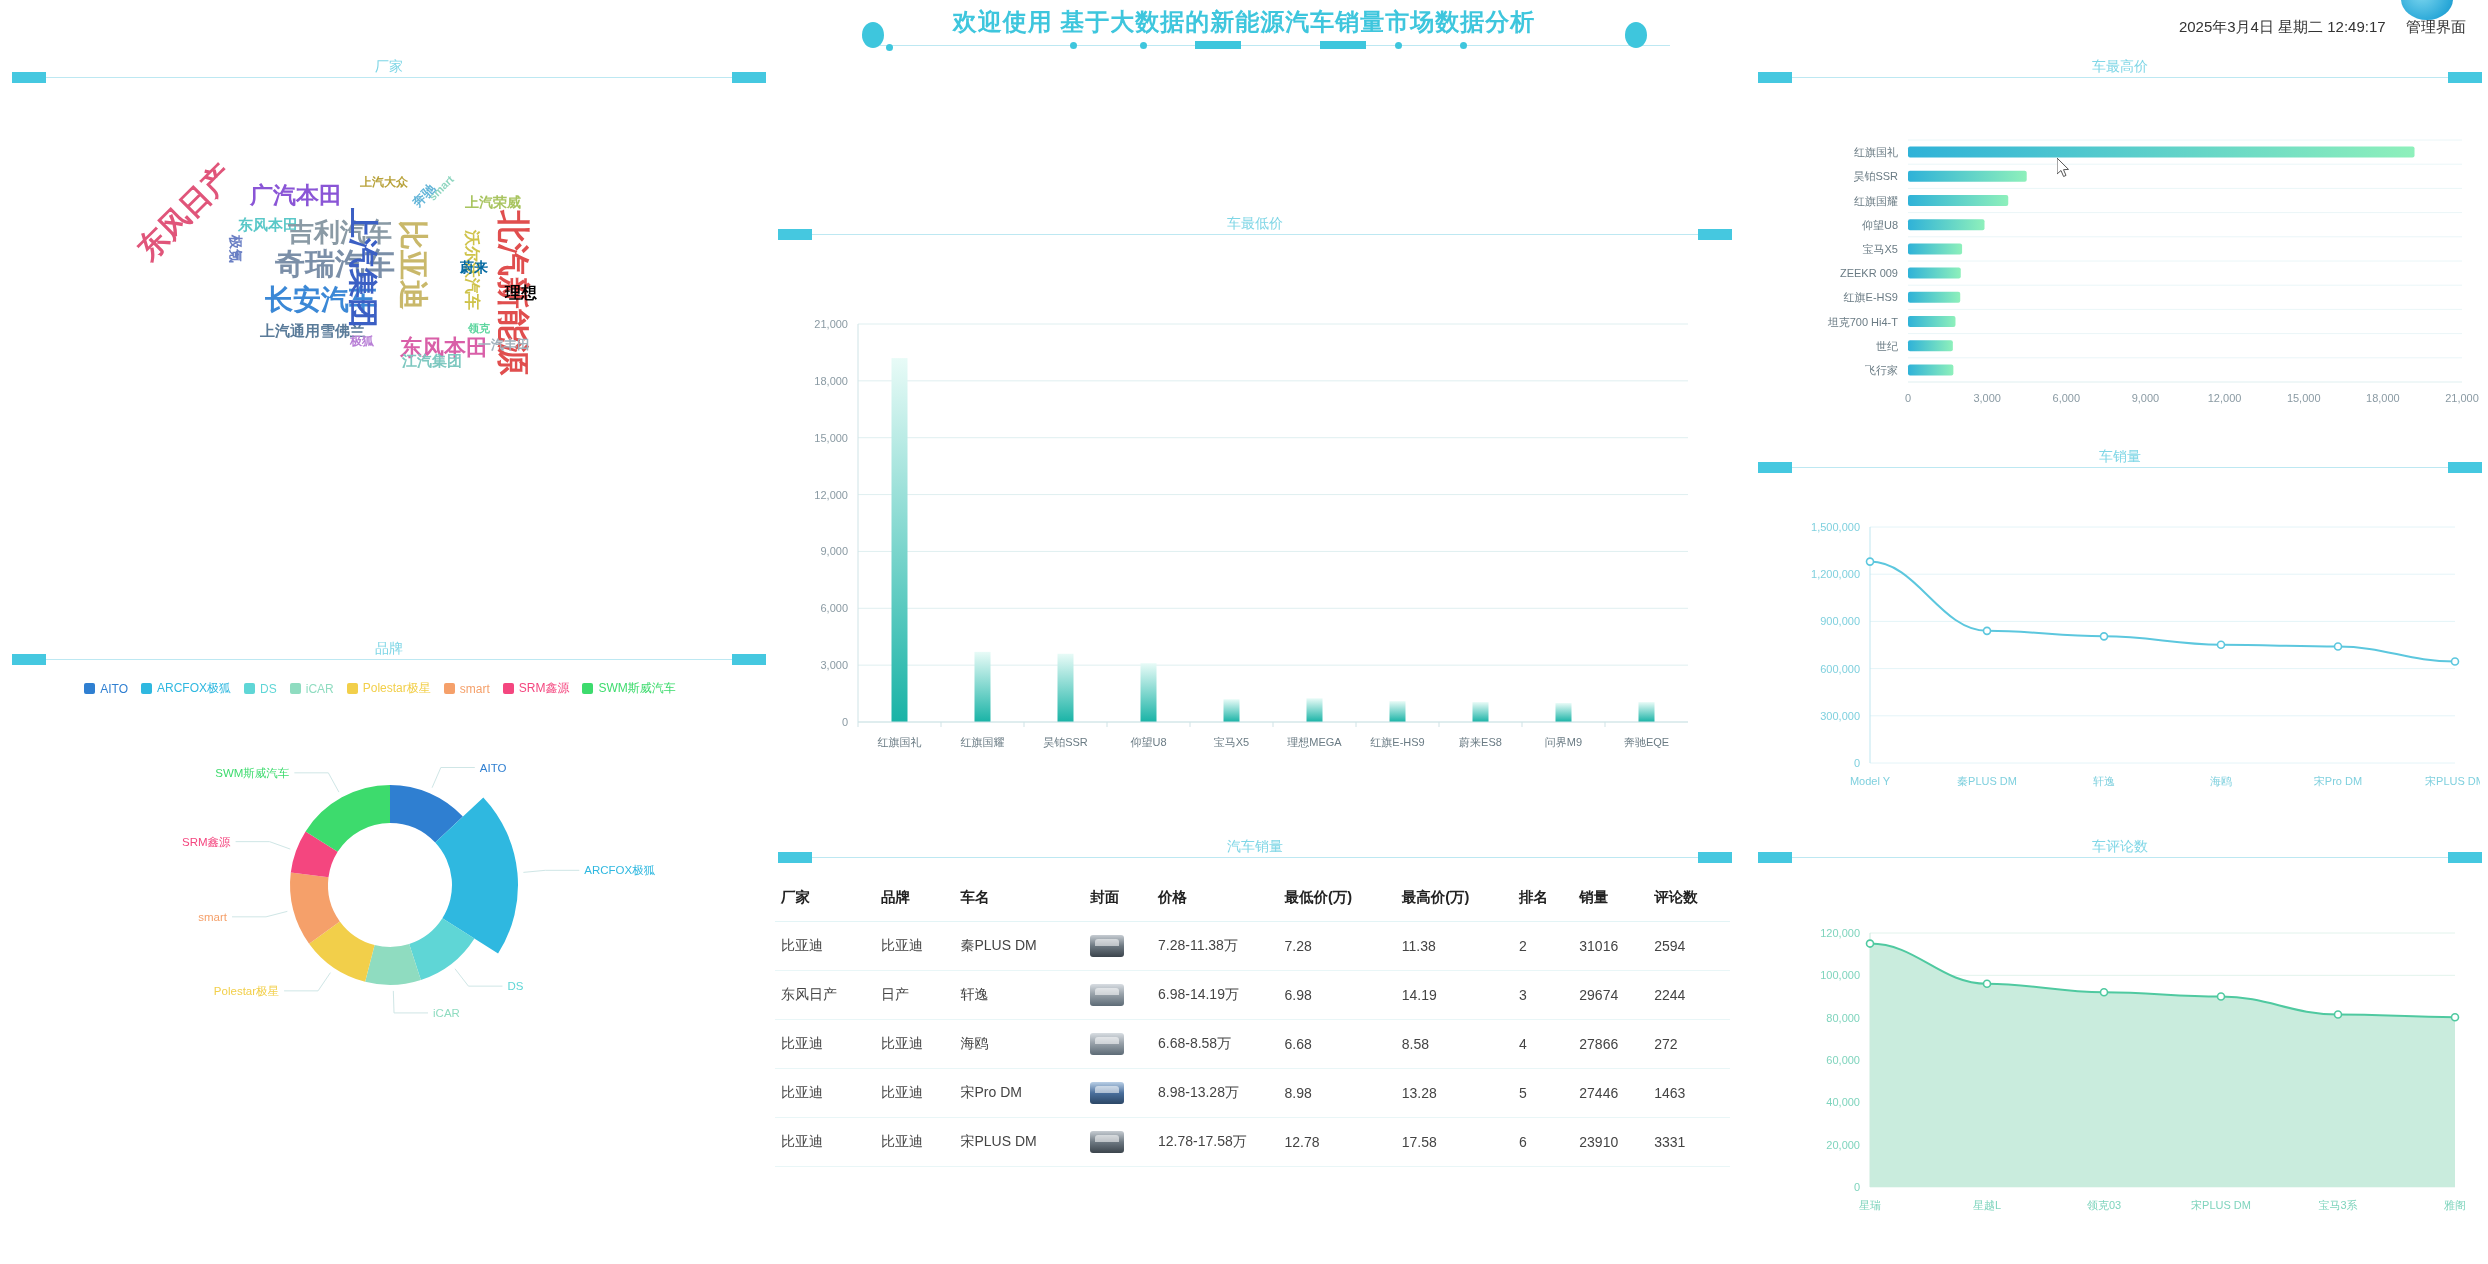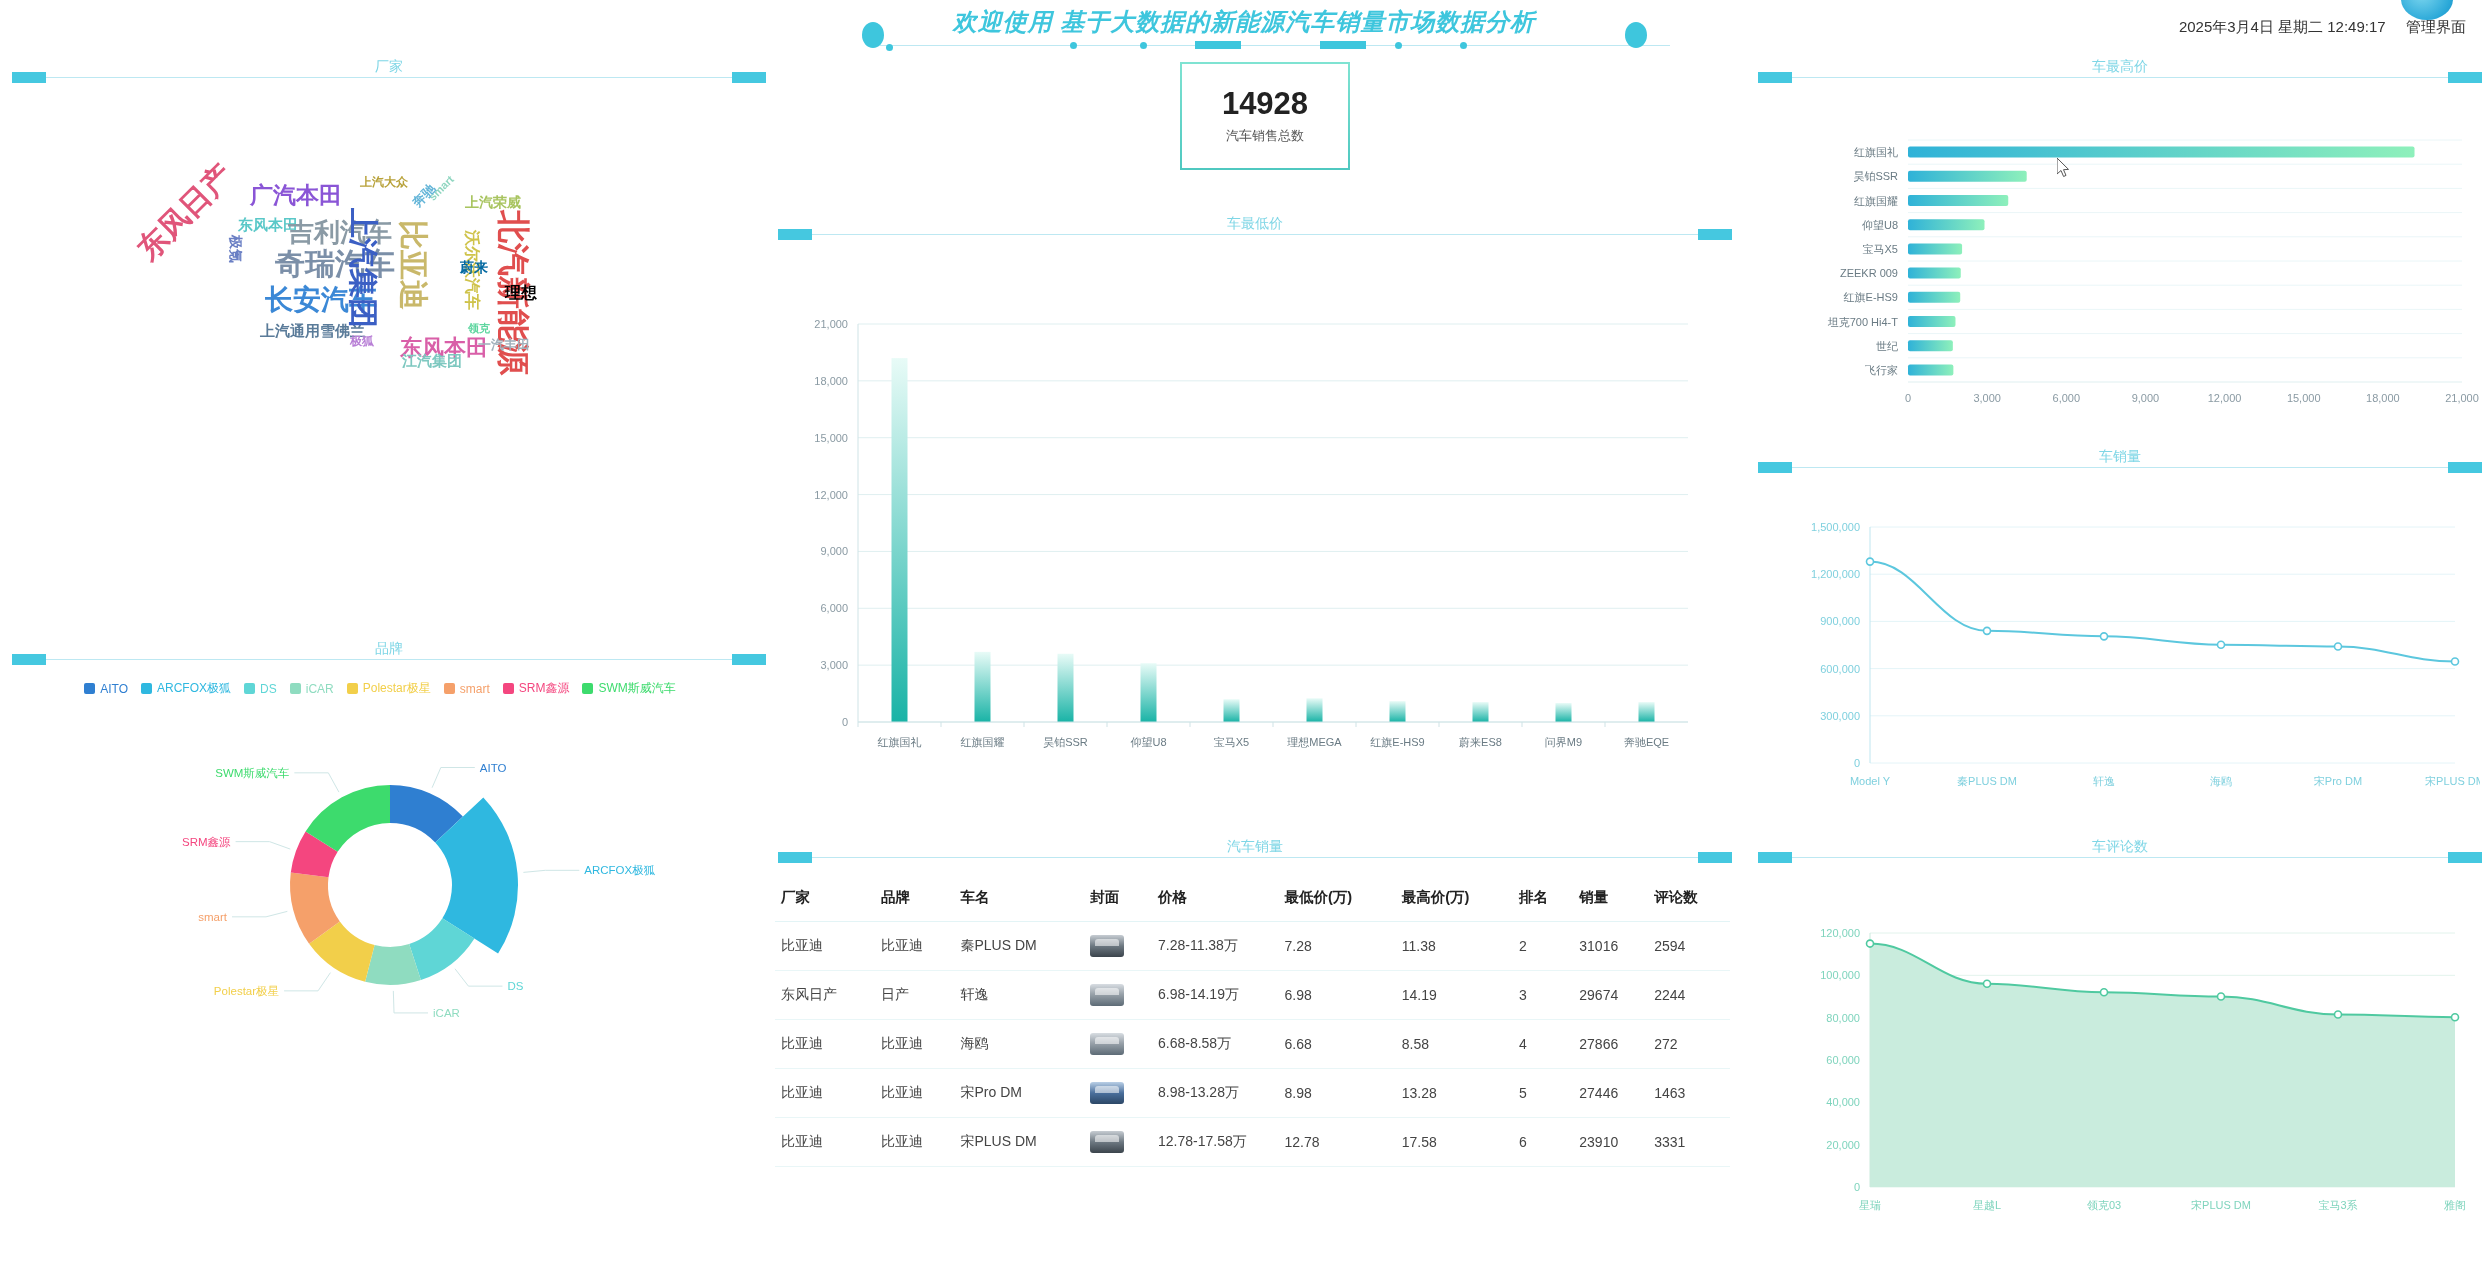--- a/index.html
+++ b/index.html
@@ -10,21 +10,20 @@
     font-family: "Liberation Sans", "DejaVu Sans", sans-serif;
     overflow: hidden;
   }
   #app { position: relative; width: 2488px; height: 1264px; }
 
   
   .hdr-title {
     position:absolute; left:0; top:6px; width:2488px; text-align:center;
     font-size: 24px; font-weight: 700; color:#3ec6dd; letter-spacing:1px;
     white-space:nowrap;
-    font-style:italic;
   }
   .hdr-line { position:absolute; top:45px; height:1px; background:#bde8f2; }
   .hdr-dot { position:absolute; border-radius:50%; background:#3ec6dd; }
   .hdr-blob {
     position:absolute; width:22px; height:26px; border-radius:50%;
     background:#3ec6dd;
   }
   .hdr-blob-sm {
     position:absolute; width:7px; height:7px; border-radius:50%;
     background:#3ec6dd;
@@ -189,24 +188,20 @@
     <div class="cap-r"></div>
   </div>
 
   <div class="panel-head" style="left:1770px; top:838px; width:700px;">
     <div class="ttl">车评论数</div>
     <div class="bar"></div>
     <div class="cap-l"></div>
     <div class="cap-r"></div>
   </div>
 
-  <div class="kpi">
-    <div class="num">14928</div>
-    <div class="lbl">汽车销售总数</div>
-  </div>
 
   <div class="wc" id="wordcloud">
       <span style="left: 22px; top: 104px; font-size: 30px; color: rgb(224, 85, 122); transform: rotate(-45deg); transform-origin: left top;">东风日产</span>
       <span style="left: 140px; top: 44px; font-size: 23px; color: rgb(138, 85, 214); transform: rotate(0deg); transform-origin: left top;">广汽本田</span>
       <span style="left: 128px; top: 77px; font-size: 15px; color: rgb(90, 200, 200); transform: rotate(0deg); transform-origin: left top;">东风本田</span>
       <span style="left: 250px; top: 36px; font-size: 12px; color: rgb(184, 162, 58); transform: rotate(0deg); transform-origin: left top;">上汽大众</span>
       <span style="left: 317px; top: 55px; font-size: 11px; color: rgb(143, 214, 192); transform: rotate(-45deg); transform-origin: left top;">smart</span>
       <span style="left: 300px; top: 60px; font-size: 13px; color: rgb(100, 181, 216); transform: rotate(-45deg); transform-origin: left top;">奔驰</span>
       <span style="left: 178px; top: 72px; font-size: 26px; color: rgb(138, 154, 165); transform: rotate(0deg); transform-origin: left top; margin-top: 7px;">吉利汽车</span>
       <span style="left: 165px; top: 109px; font-size: 30px; color: rgb(123, 143, 168); transform: rotate(0deg); transform-origin: left top;">奇瑞汽车</span>

